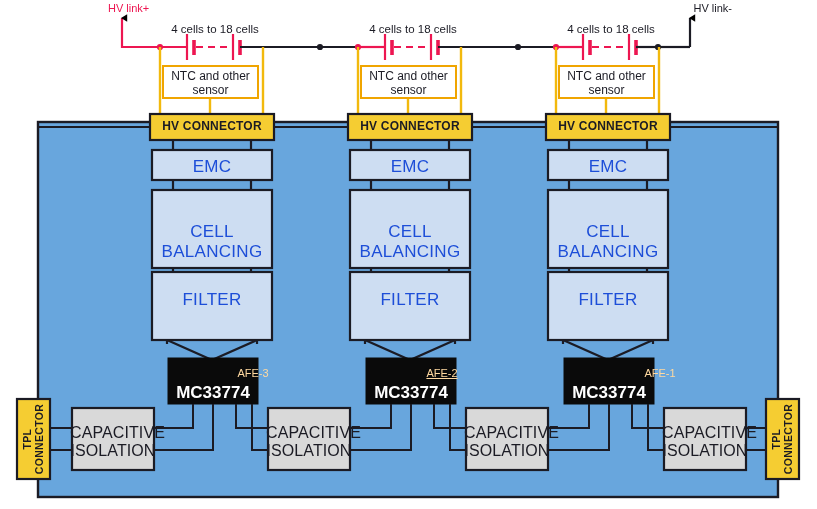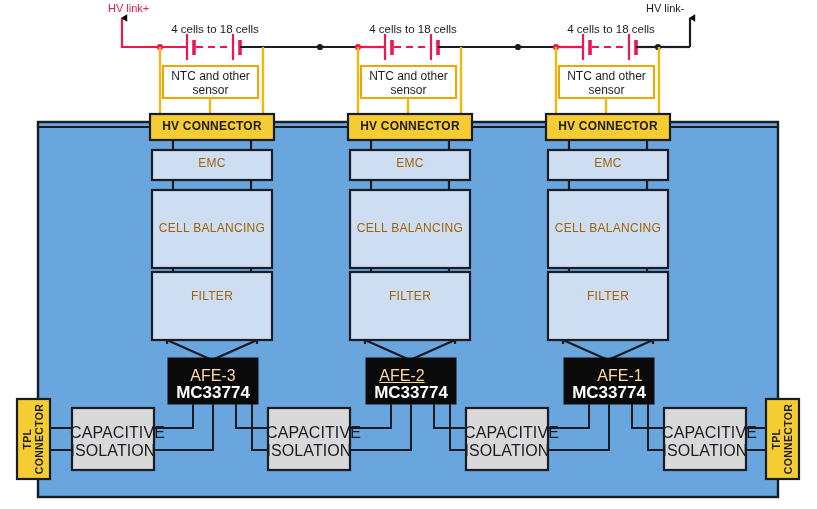--- a/index.html
+++ b/index.html
@@ -43,34 +43,35 @@
     font-size: 12px;
     color: #1b1b24;
   }
   .lbl-hvconn {
     font-size: 12px;
     font-weight: 700;
     color: #1b1b24;
     letter-spacing: 0.2px;
   }
   .lbl-block {
-    font-size: 12px;
+    font-size: 17px;
     font-weight: 400;
-    color: #a16207;
+    color: #1d4ed8;
     letter-spacing: 0.3px;
     text-align: center;
   }
   .lbl-capiso {
     font-size: 16px;
     color: #1b1b24;
     letter-spacing: 0.1px;
   }
   .lbl-afe1 {
-    font-size: 16px;
+    font-size: 11px;
     color: #ffd9a0;
+    padding-left: 40px;
   }
   .lbl-afe2 {
     font-size: 17px;
     font-weight: 700;
     color: #ffffff;
   }
   .lbl-tpl {
     font-size: 10.5px;
     font-weight: 700;
     color: #1b1b24;
@@ -275,21 +276,21 @@
     </g>
 
     <g>
       <rect x="17" y="399" width="33" height="80" fill="#f5cd32" stroke="#1b1b24" stroke-width="2.2"></rect>
       <rect x="766" y="399" width="33" height="80" fill="#f5cd32" stroke="#1b1b24" stroke-width="2.2"></rect>
     </g>
   </svg>
 
   <div class="lbl lbl-hvlink" style="left:108px; top:2px; width:70px; text-align:left; color:#ed1651;">HV link+</div>
 
-  <div class="lbl lbl-hvlink" style="left:646px; top:2px; width:70px; text-align:left; color:#1b1b24;">HV link-</div>
+  <div class="lbl lbl-hvlink" style="left:662px; top:2px; width:70px; text-align:right; color:#1b1b24;">HV link-</div>
 
   <div class="lbl lbl-cells" style="left:153px; top:23px; width:124px;">4 cells to 18 cells</div>
   <div class="lbl lbl-cells" style="left:351px; top:23px; width:124px;">4 cells to 18 cells</div>
   <div class="lbl lbl-cells" style="left:549px; top:23px; width:124px;">4 cells to 18 cells</div>
 
   <div class="lbl lbl-ntc" style="left:163px; top:70px; width:95px;">NTC and other
 sensor</div>
   <div class="lbl lbl-ntc" style="left:361px; top:70px; width:95px;">NTC and other
 sensor</div>
   <div class="lbl lbl-ntc" style="left:559px; top:70px; width:95px;">NTC and other

